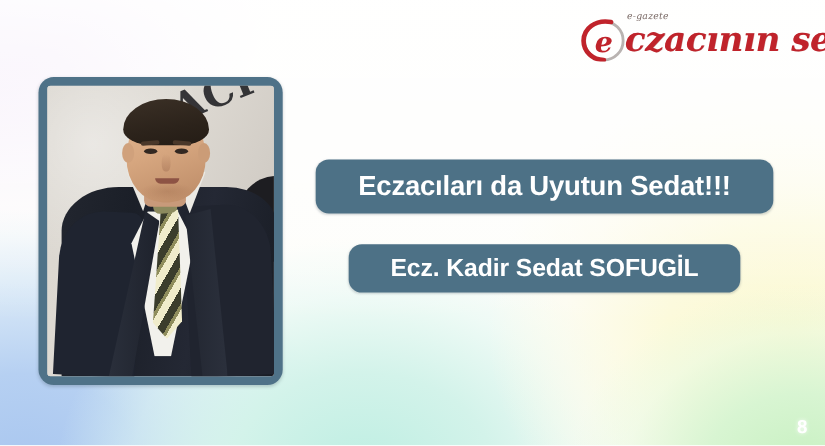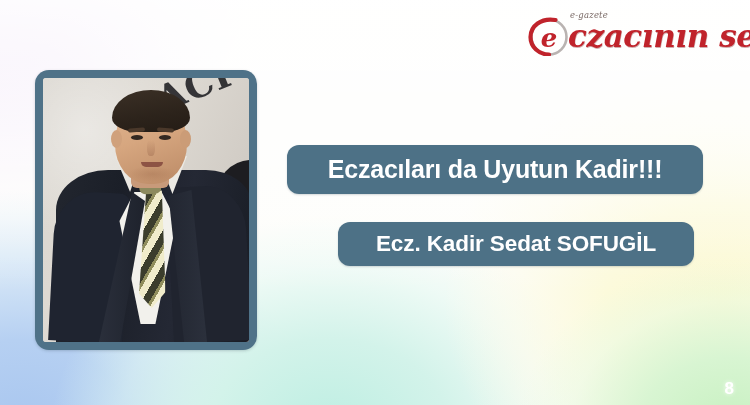--- a/index.html
+++ b/index.html
@@ -414,21 +414,20 @@
     font-size: 25px;
     letter-spacing: -0.2px;
   }
   #banner-author {
     left: 317px;
     top: 222px;
     width: 356px;
     height: 44px;
     font-size: 22.5px;
     letter-spacing: -0.1px;
-    margin-left: 21px;
   }
 
   
   #page-number {
     position: absolute;
     right: 16px;
     bottom: 6px;
     font-size: 17px;
     font-weight: 700;
     color: #ffffff;
@@ -485,18 +484,18 @@
       <div class="brow-l"></div>
       <div class="brow-r"></div>
       <div class="eye-l"></div>
       <div class="eye-r"></div>
       <div class="nose"></div>
       <div class="mouth"></div>
       <div class="chin-shade"></div>
     </div>
   </div>
 
-  <div class="banner" id="banner-title">Eczacıları da Uyutun Kadir!!!</div>
+  <div class="banner" id="banner-title">Eczacıları da Uyutun Sedat!!!</div>
   <div class="banner" id="banner-author">Ecz. Kadir Sedat SOFUGİL</div>
 
   <div id="page-number">8</div>
 
 </div>
 
 </body></html>

